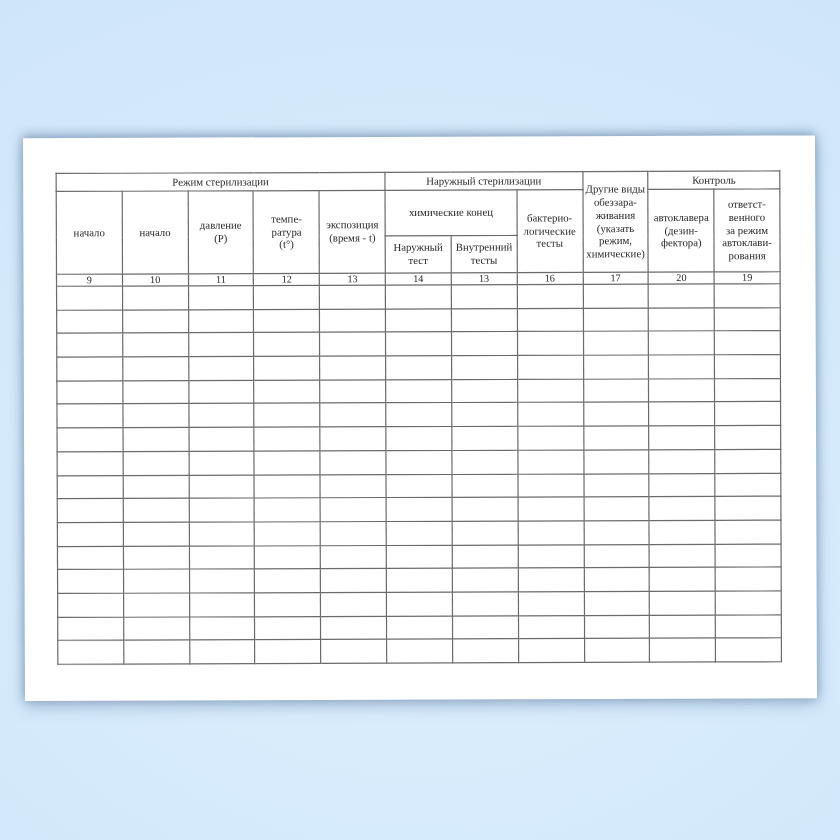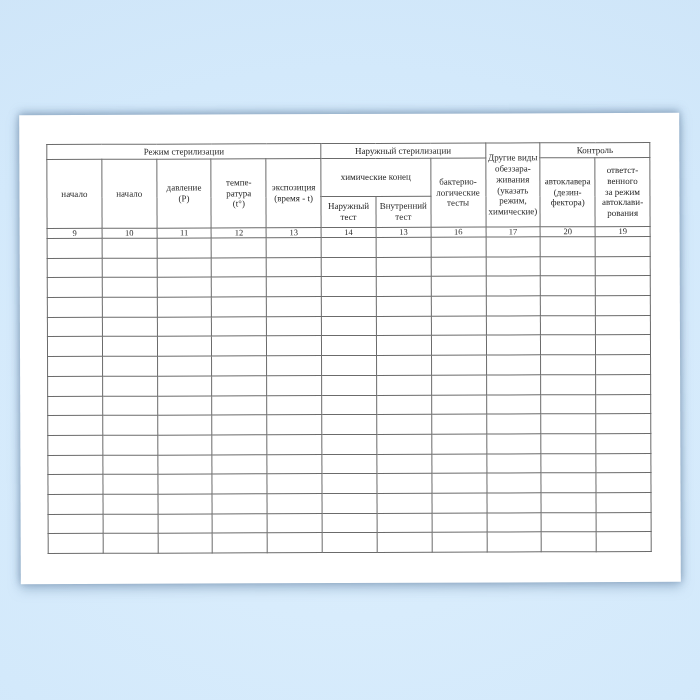--- a/index.html
+++ b/index.html
@@ -115,21 +115,21 @@
         <th rowspan="2">ответст-
 венного
 за режим
 автоклави-
 рования</th>
       </tr>
       <tr class="h3">
         <th>Наружный
 тест</th>
         <th>Внутренний
-тест</th>
+тесты</th>
       </tr>
       <tr class="num">
         <td>9</td>
         <td>10</td>
         <td>11</td>
         <td>12</td>
         <td>13</td>
         <td>14</td>
         <td>13</td>
         <td>16</td>

